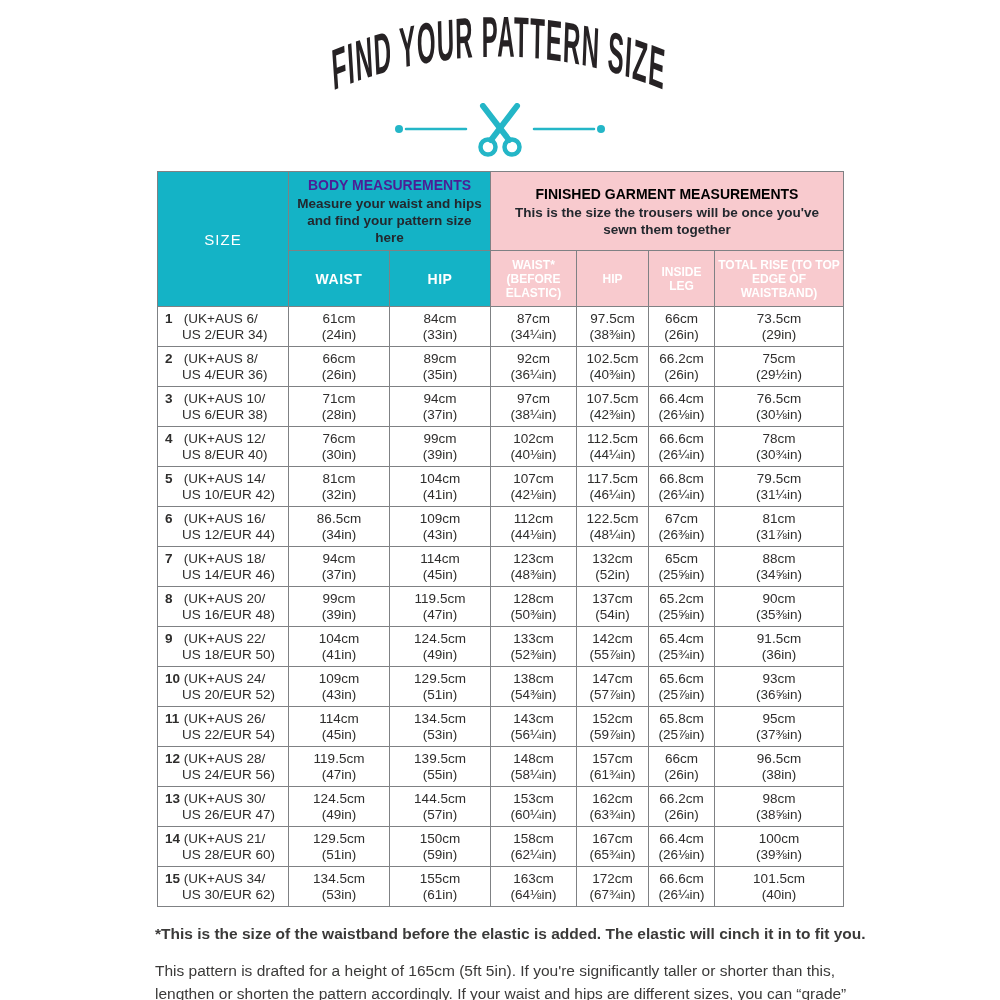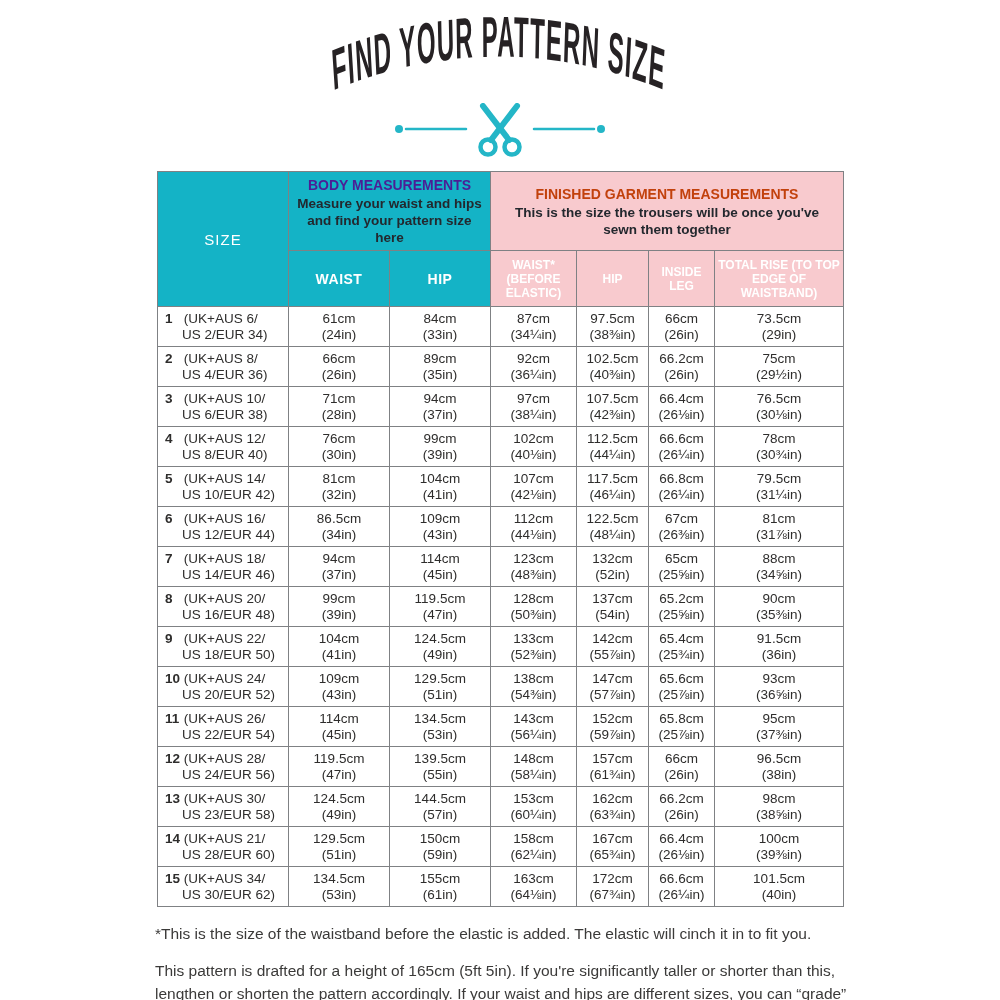--- a/index.html
+++ b/index.html
@@ -40,35 +40,35 @@
   }
   .teal { background: #14b3c6; }
   .pink { background: #f8cace; }
 
   th.size-head {
     color: #fff; font-size: 15px; font-weight: normal; letter-spacing: 1px;
     text-align: center;
   }
   .group-cell { height: 74px; text-align: center; padding: 4px 6px; }
   .group-title { font-size: 14px; font-weight: bold; color: #4c1d95; line-height: 18px; }
-  .group-title.on-pink { color: #c2410c; }
+  .group-title.on-pink { color: #000000; }
   .group-sub { font-size: 13.5px; color: #23282e; line-height: 17px; margin-top: 1px; }
   .sub-head { height: 56px; text-align: center; color: #fff; font-weight: bold; }
   .sub-head.body-col { font-size: 14px; letter-spacing: 0.5px; }
   .sub-head.garment-col { font-size: 12px; line-height: 14px; padding: 2px; }
 
   .size-table tbody td { height: 40px; background: #fff; }
   td.size-cell { padding-left: 7px; font-size: 13.5px; line-height: 16px; }
   td.size-cell .num { font-weight: bold; display: inline-block; min-width: 15px; }
   td.size-cell .l2 { margin-left: 17px; }
   td.data-cell { text-align: center; font-size: 13.5px; line-height: 16px; }
 
   
   .notes { width: 740px; margin: 16px 0 0 155px; color: #3b3a39; }
-  .footnote { font-size: 15.5px; line-height: 21px; }
+  .footnote { font-size: 15.5px; line-height: 21px; font-weight: bold; }
   .paragraph { font-size: 15.5px; line-height: 23px; margin-top: 15px; }
 </style>
 </head>
 <body>
 
 <div class="page">
 
   <svg class="arc-title" viewBox="0 0 1000 95" aria-hidden="true">
     <defs>
       <path id="arcpath" d="M 420 50 Q 665 4 910 50"></path>
@@ -493,21 +493,21 @@
           </td>
       <td class="data-cell">
             <div>96.5cm</div>
             <div>(38in)</div>
           </td>
     </tr>
 
     <tr>
       <td class="size-cell">
         <div><span class="num">13</span> <span class="l1">(UK+AUS 30/</span></div>
-        <div class="l2">US 23/EUR 58)</div>
+        <div class="l2">US 26/EUR 47)</div>
       </td>
       <td class="data-cell">
             <div>124.5cm</div>
             <div>(49in)</div>
           </td>
       <td class="data-cell">
             <div>144.5cm</div>
             <div>(57in)</div>
           </td>
       <td class="data-cell">

